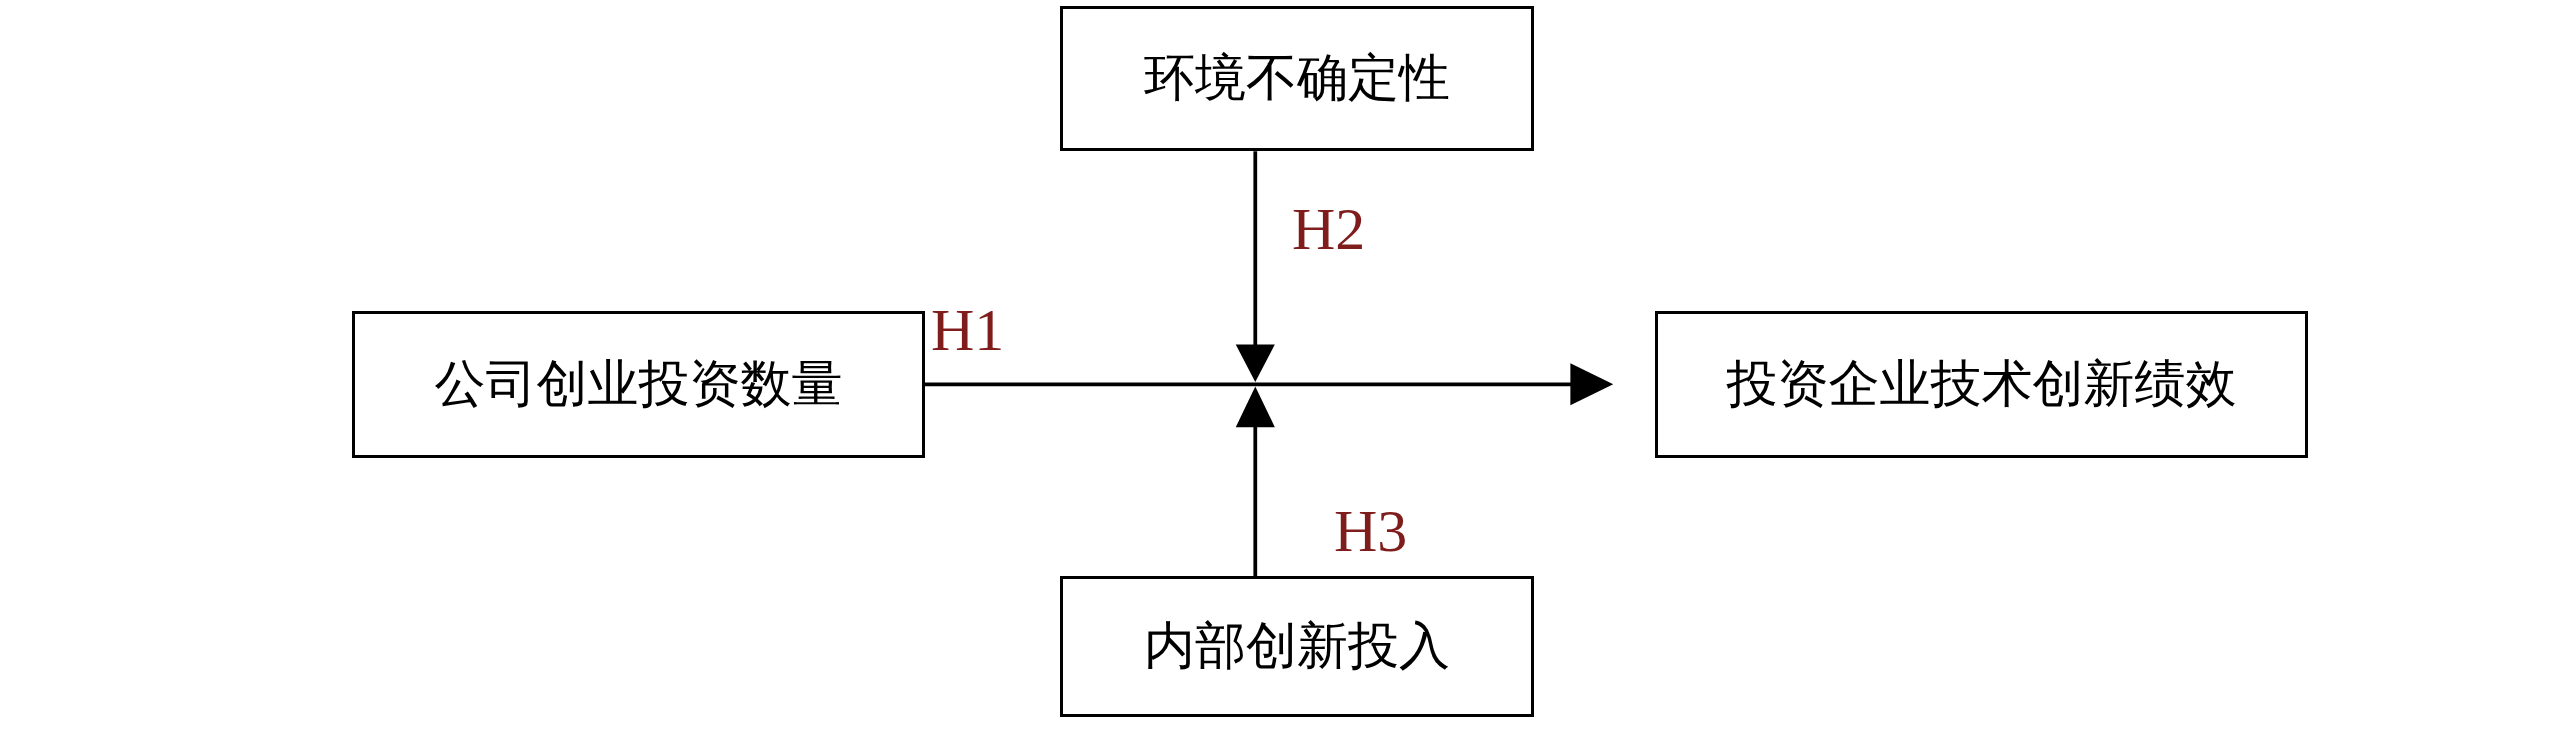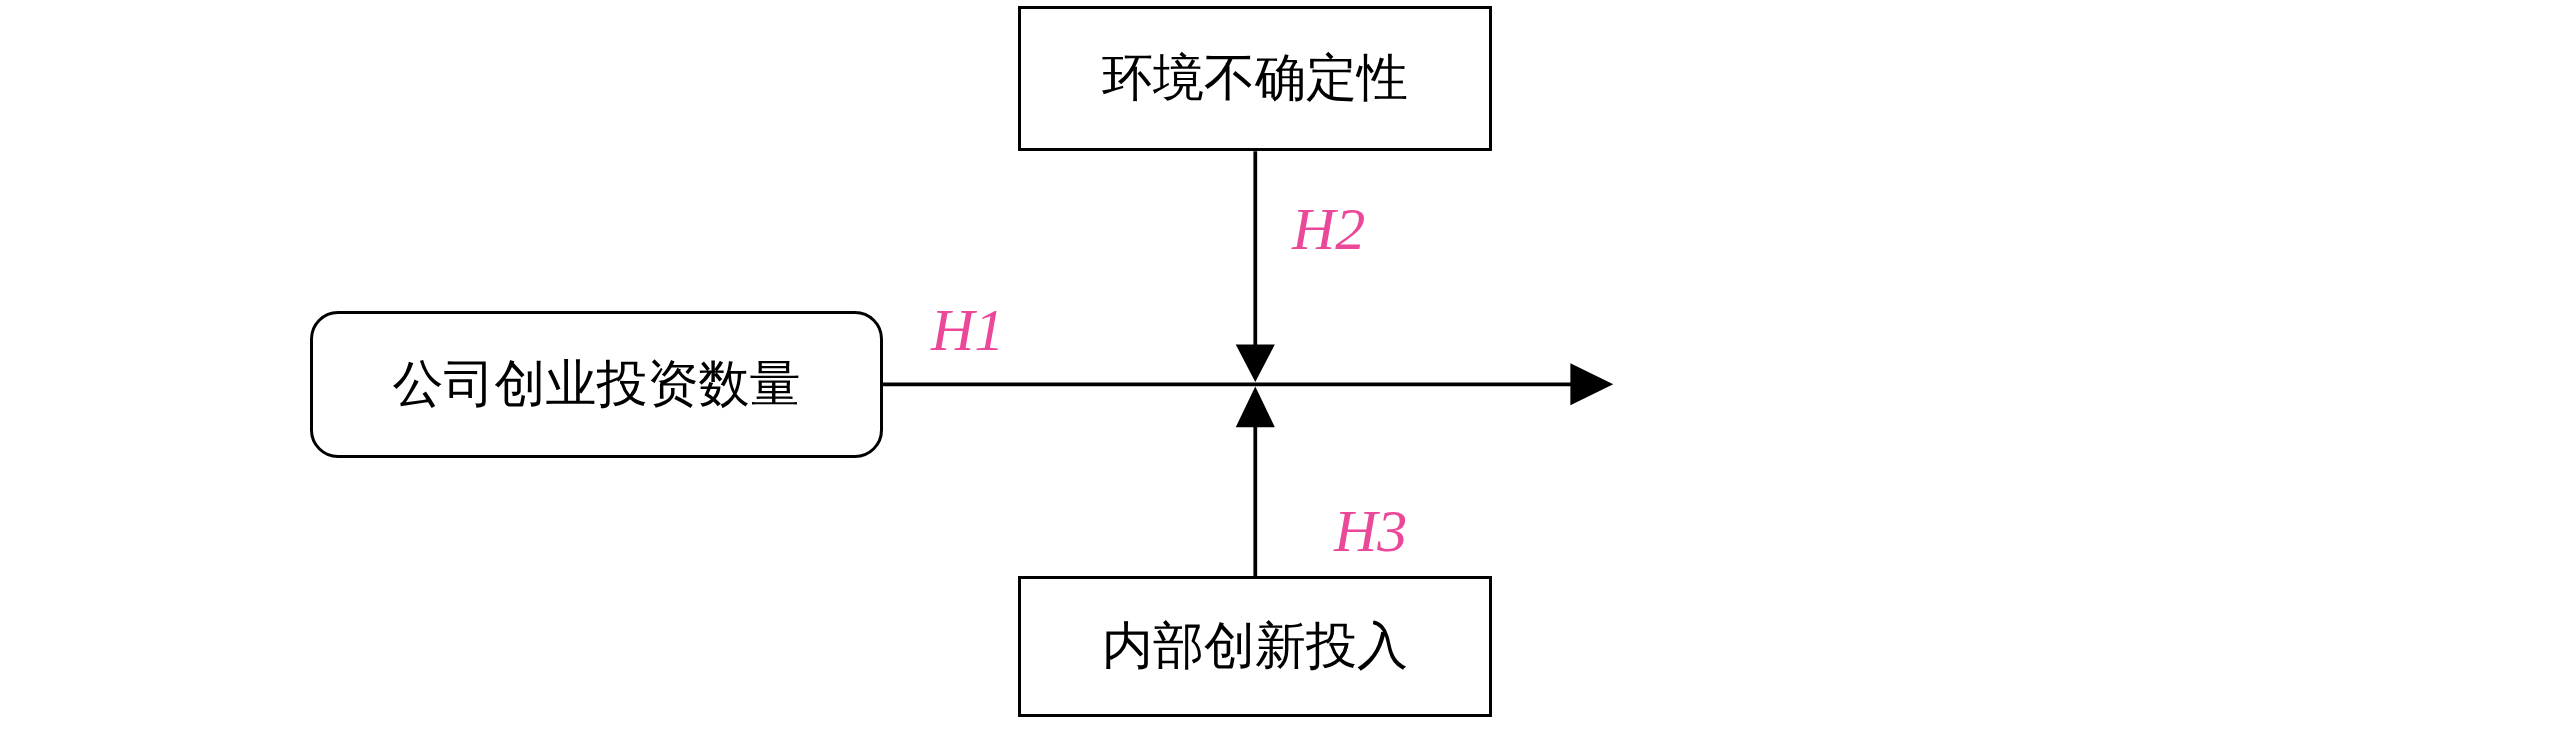--- a/index.html
+++ b/index.html
@@ -17,38 +17,38 @@
     overflow: hidden;
   }
   .node {
     position: absolute;
     border: 3px solid #000000;
     background: #ffffff;
     display: flex;
     align-items: center;
     justify-content: center;
     box-sizing: border-box;
+    margin-left: 42px;
   }
   .node-label {
     font-size: 51px;
     letter-spacing: 0px;
     white-space: nowrap;
     color: #000000;
   }
   .node-top    { left: 1018px; top: 6px;   width: 474px; height: 145px; }
-  .node-left   { left: 310px;  top: 311px; width: 573px; height: 147px; border-radius: 28px; }
+  .node-left   { left: 310px;  top: 311px; width: 573px; height: 147px; }
   .node-right  { left: 1613px; top: 311px; width: 653px; height: 147px; }
   .node-bottom { left: 1018px; top: 576px; width: 474px; height: 141px; }
   .edge-label {
     position: absolute;
     font-size: 60px;
     line-height: 1;
     white-space: nowrap;
-    color: #ec4899;
-    font-style: italic;
+    color: #7f1d1d;
   }
   .label-h1 { left: 931px; top: 300px; text-align: center; }
   .label-h2 { left: 1292px; top: 199px; }
   .label-h3 { left: 1292px; top: 501px; margin-left: 42px; }
   .arrow-layer {
     position: absolute;
     left: 0;
     top: 0;
     width: 2576px;
     height: 746px;
@@ -72,20 +72,23 @@
   </svg>
 
   <div class="node node-top">
     <span class="node-label">环境不确定性</span>
   </div>
 
   <div class="node node-left">
     <span class="node-label">公司创业投资数量</span>
   </div>
 
+  <div class="node node-right">
+    <span class="node-label">投资企业技术创新绩效</span>
+  </div>
 
   <div class="node node-bottom">
     <span class="node-label">内部创新投入</span>
   </div>
 
   <div class="edge-label label-h1">H1</div>
   <div class="edge-label label-h2">H2</div>
   <div class="edge-label label-h3">H3</div>
 
 </div>

